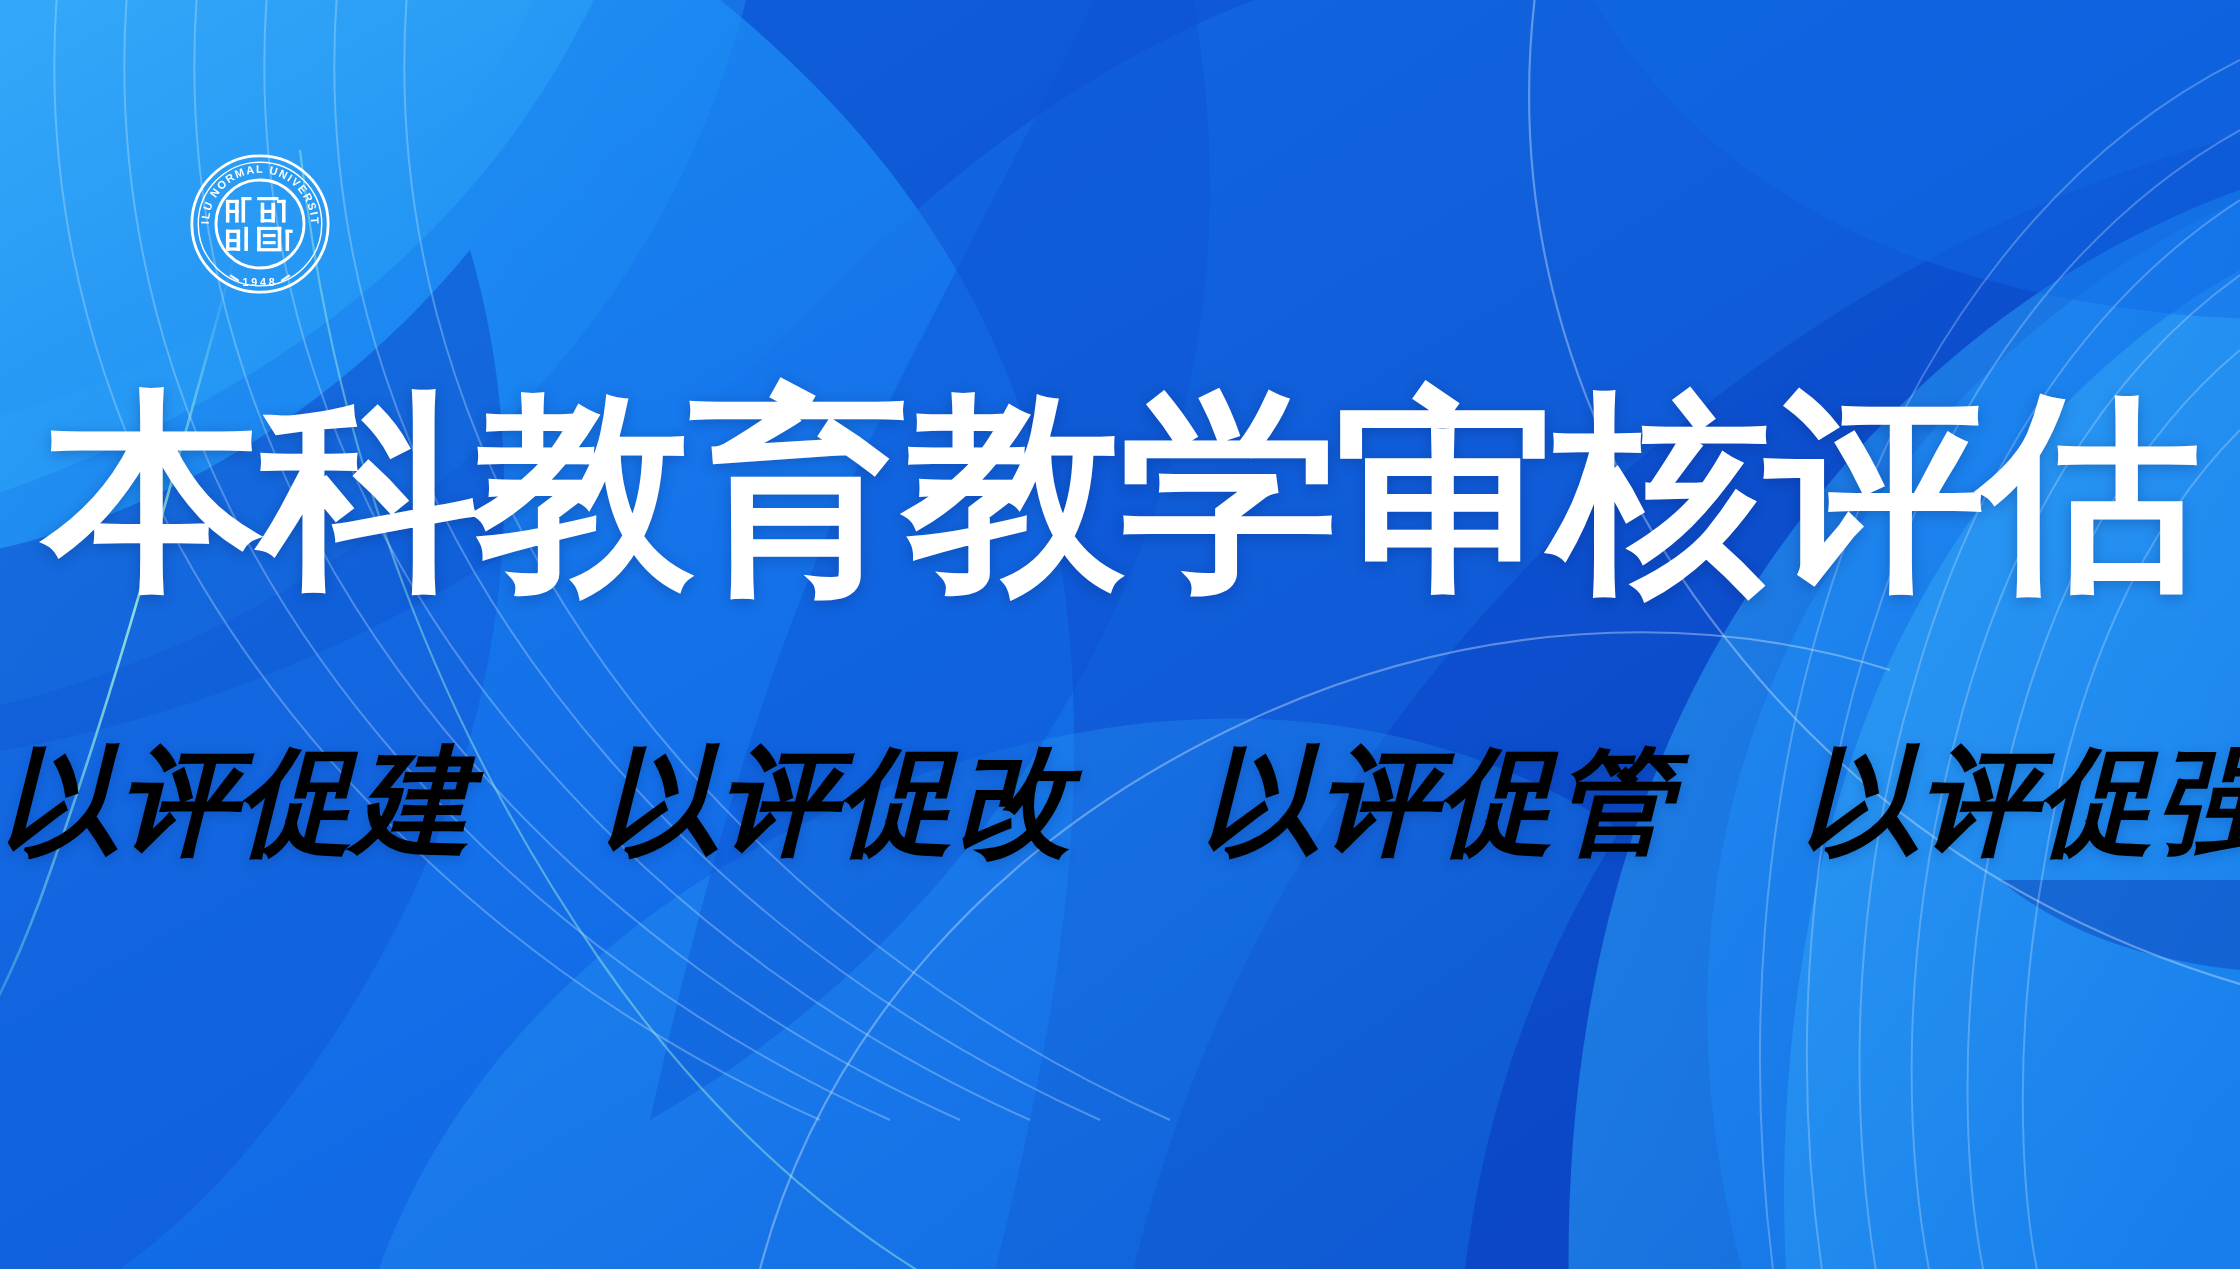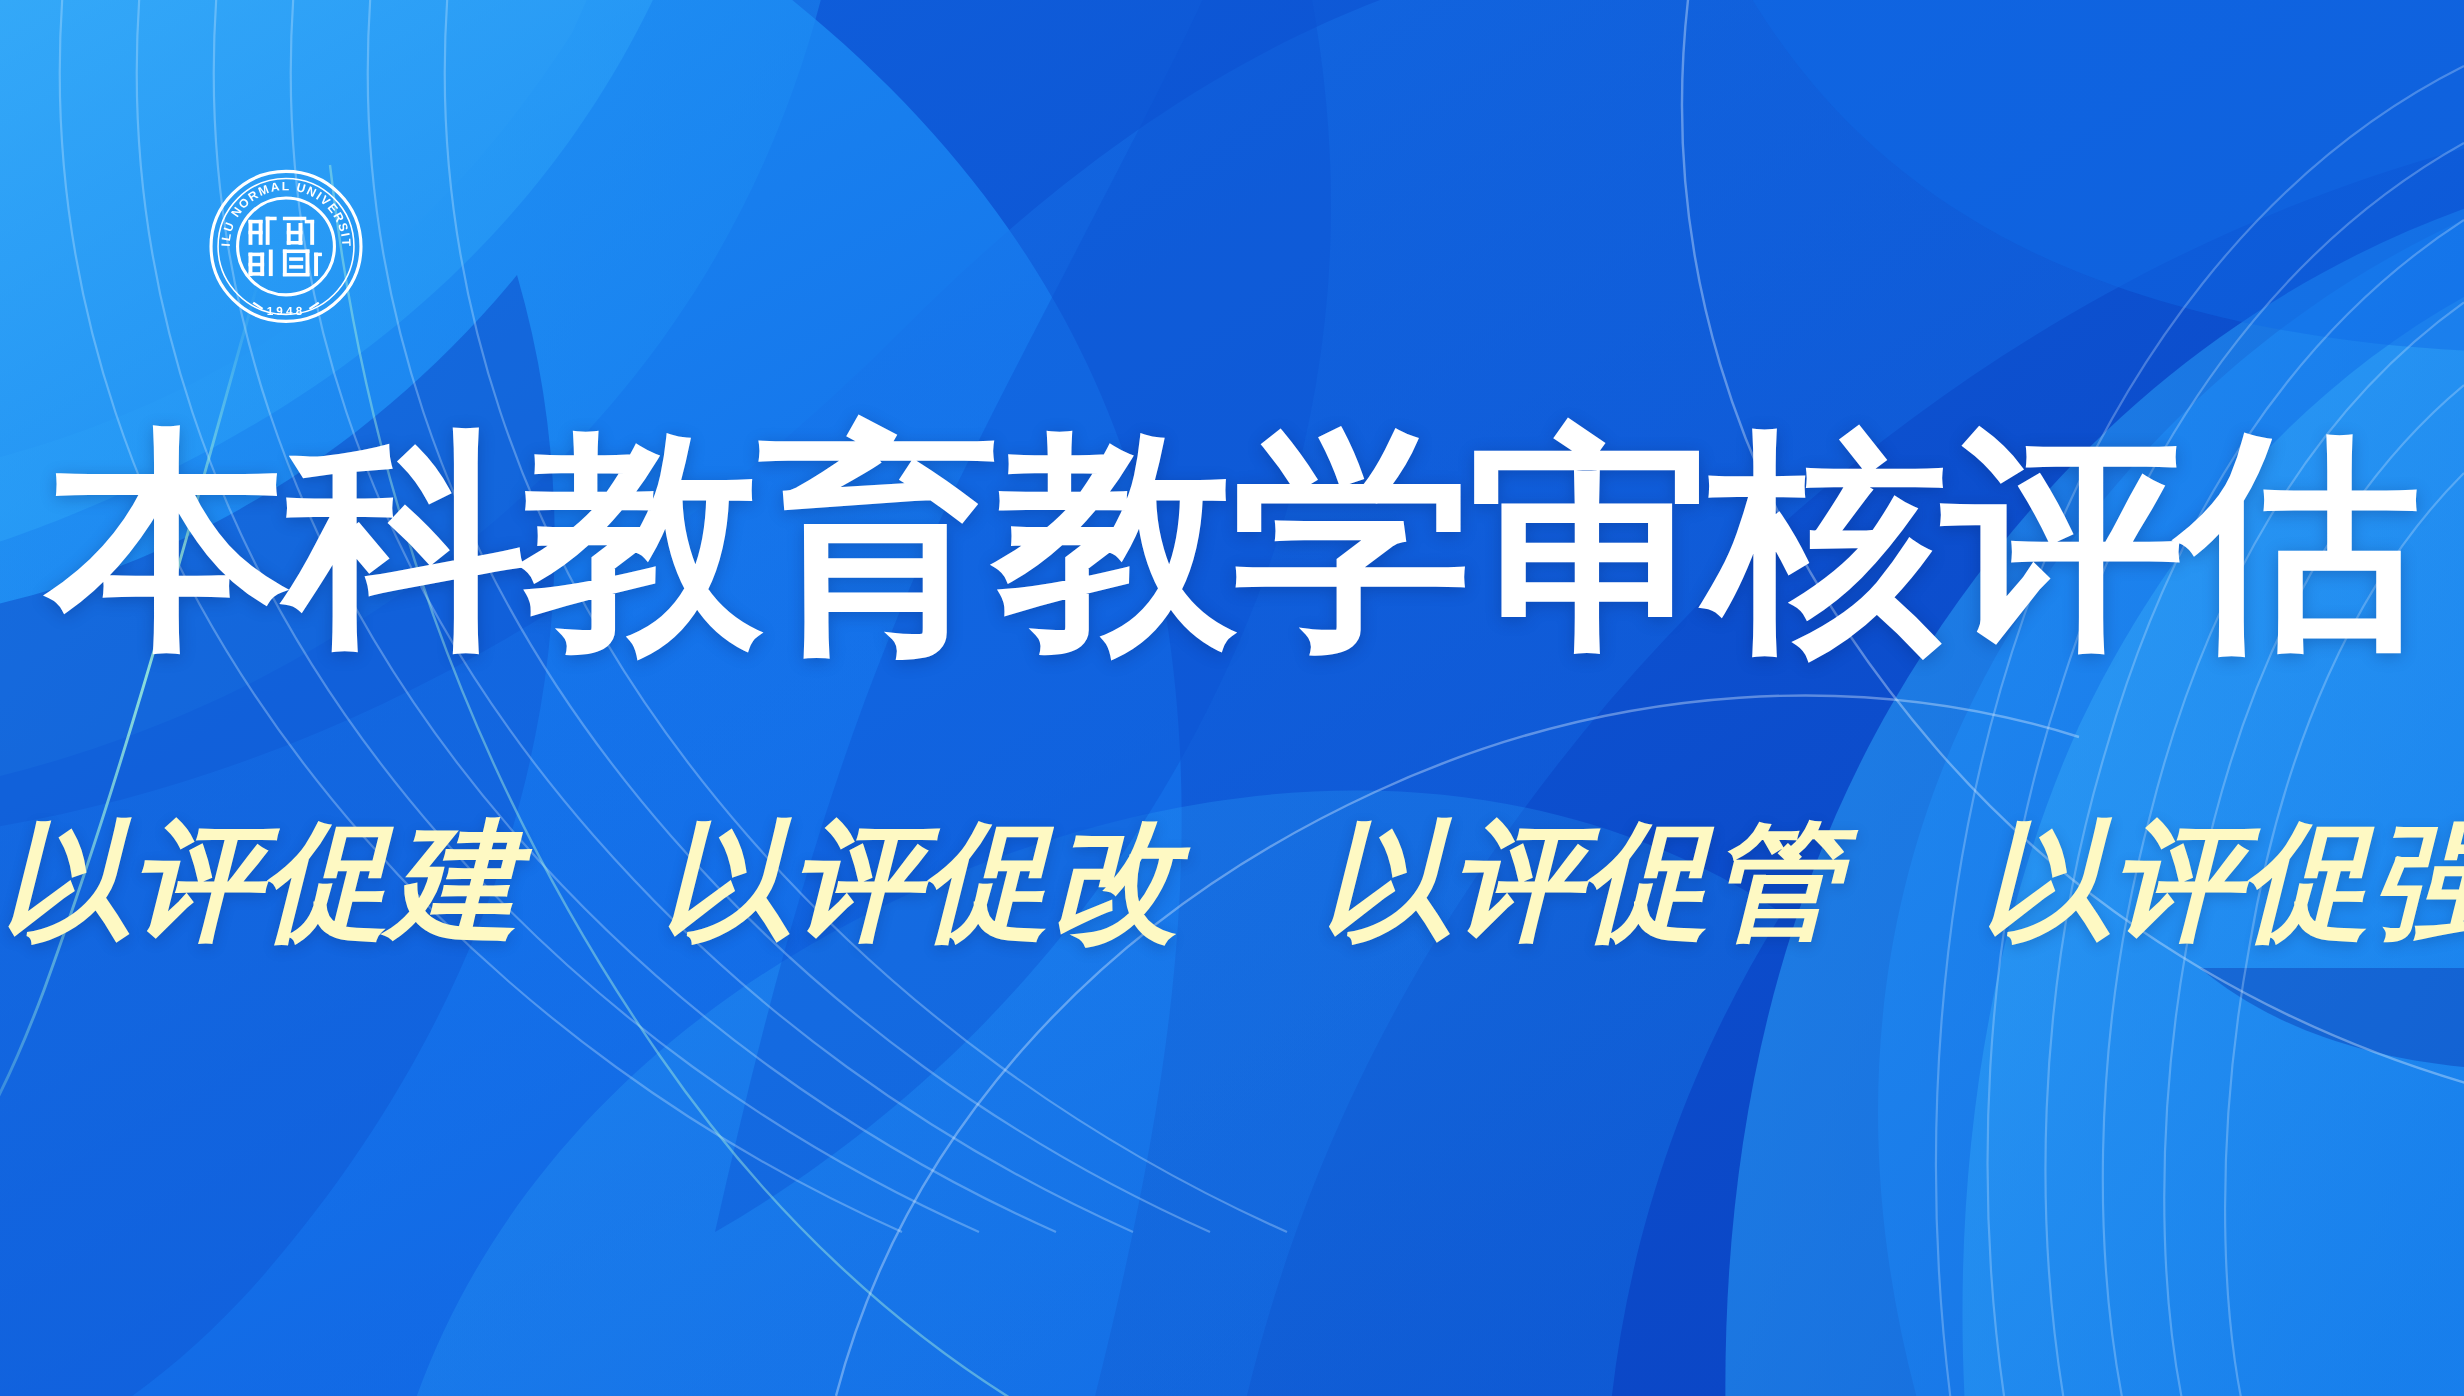--- a/index.html
+++ b/index.html
@@ -46,21 +46,21 @@
     white-space: nowrap;
     text-shadow: 0 3px 14px rgba(2, 30, 92, .28);
     transform: scaleX(1.03);
   }
   #subtitle {
     position: absolute;
     left: 0;
     right: 0;
     top: 735px;
     z-index: 6;
-    color: #fef9c3;
+    color: #000000;
     font-family: "DejaVu Serif", "Liberation Serif", serif;
     font-weight: 700;
     font-size: 118px;
     line-height: 1.12;
     white-space: nowrap;
     font-style: italic;
     text-shadow: 0 3px 12px rgba(2, 30, 92, .22);
   }
   #subtitle .gap { display: inline-block; width: 46px; }
 </style>

